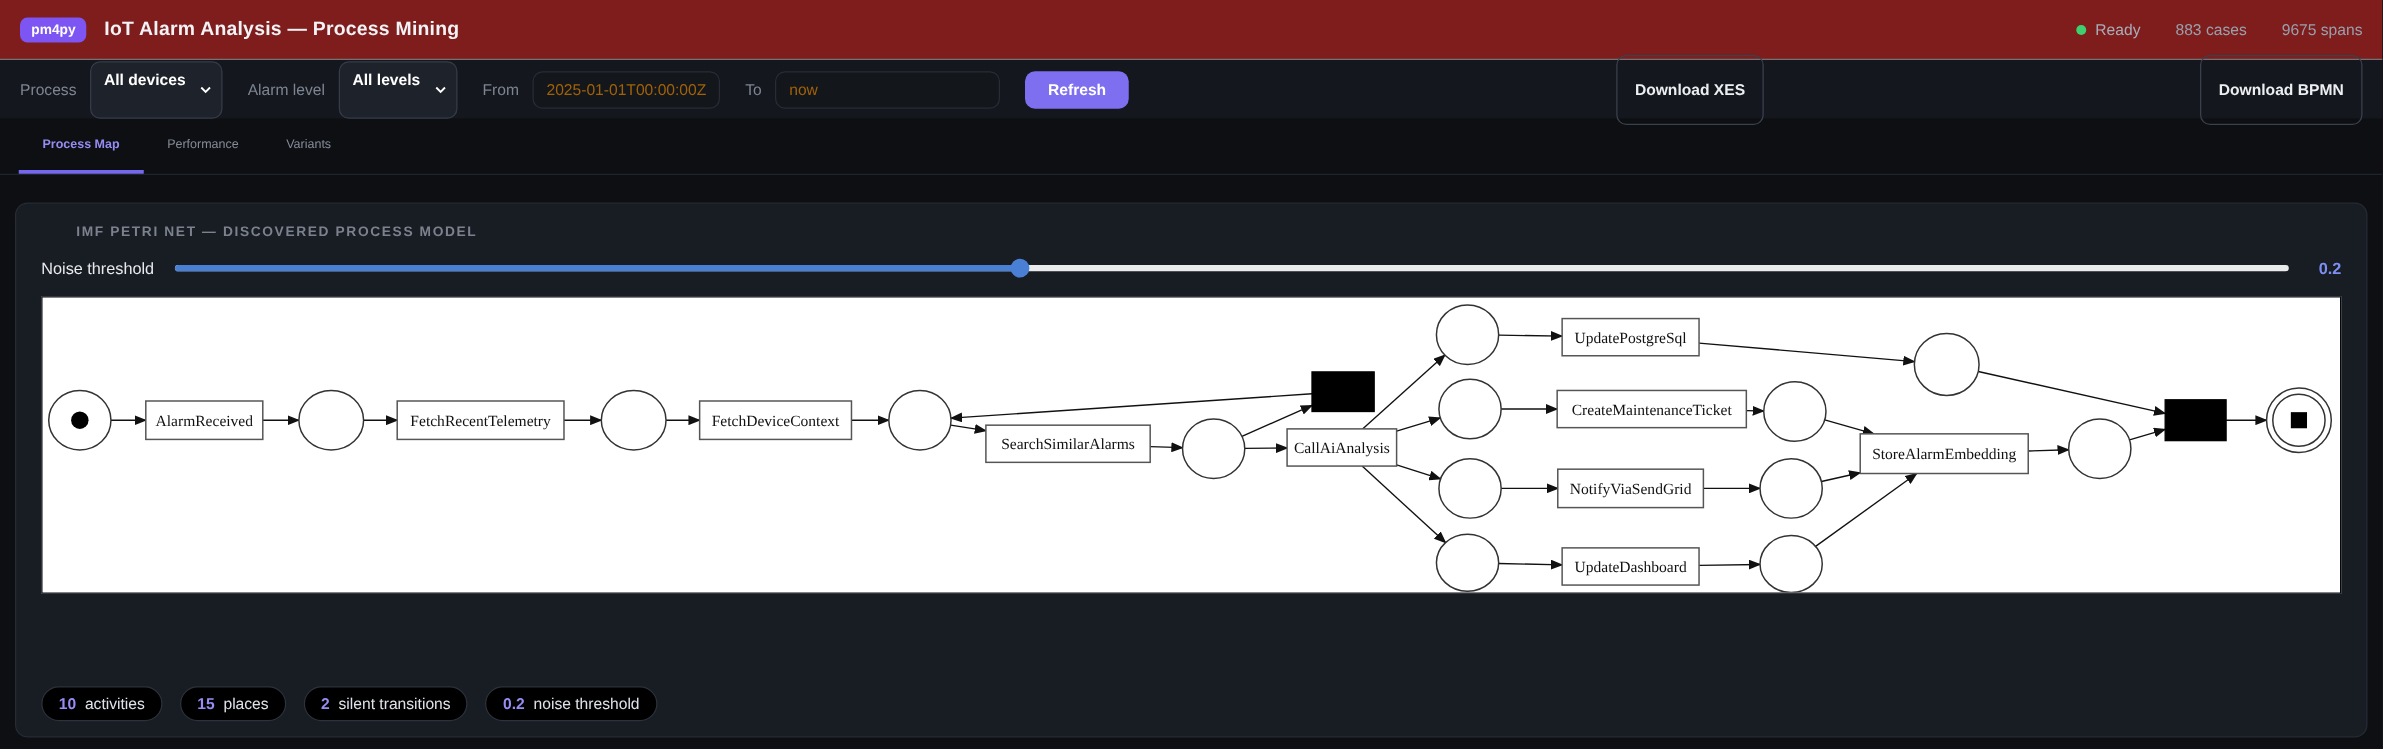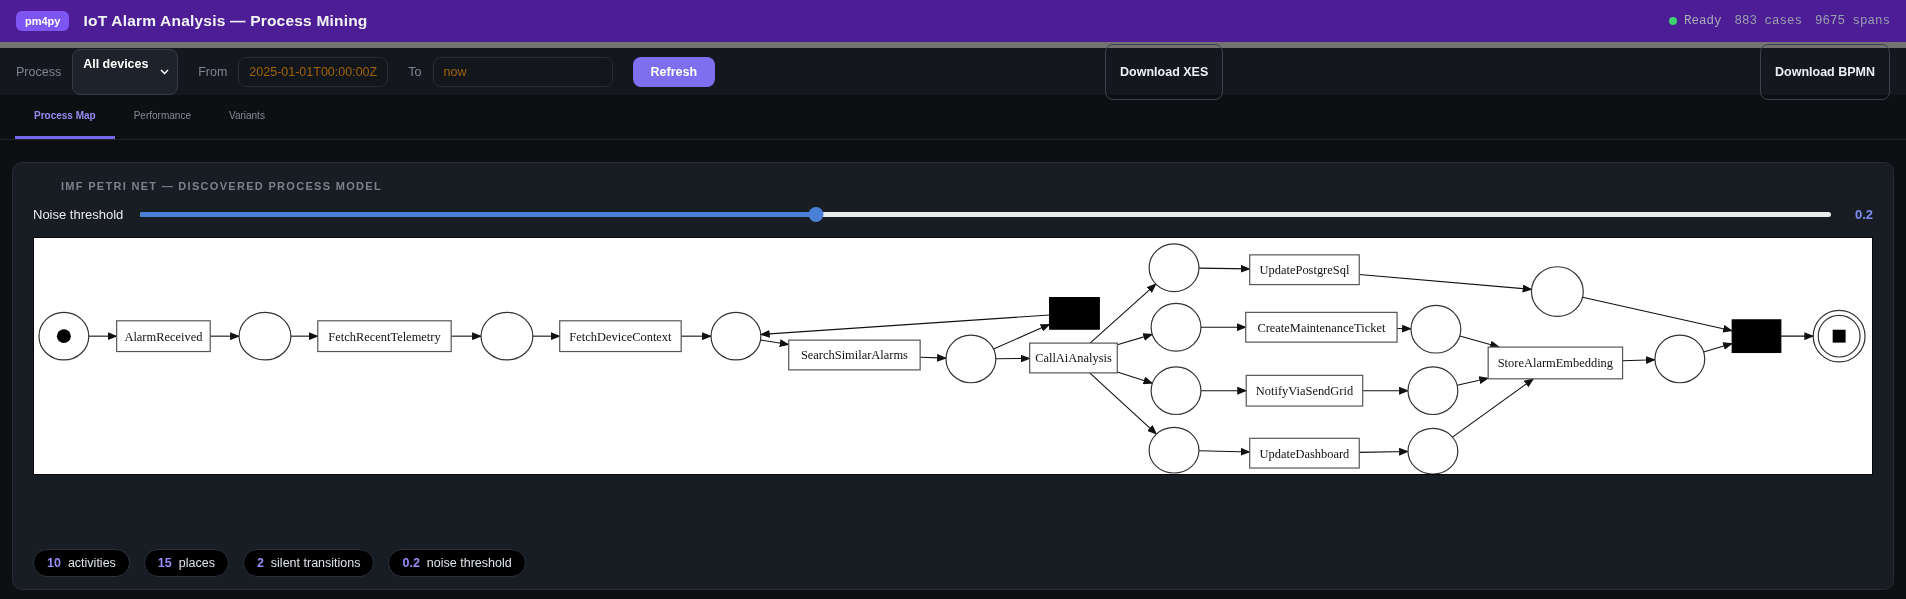--- a/index.html
+++ b/index.html
@@ -1,23 +1,23 @@
 <!DOCTYPE html>
 <html><head>
 <meta charset="utf-8">
 <style>
   * { margin:0; padding:0; box-sizing:border-box; }
   html,body { width:1906px; height:599px; overflow:hidden; }
   body { background:#0d0f13; color:#e8eaee; font-family:"Liberation Sans", sans-serif; }
 
   
-  .header { height:48px; display:flex; align-items:center; gap:14px; padding:0 16px; background:#4c1d95; border-bottom:6px solid #737373; }
+  .header { height:48px; display:flex; align-items:center; gap:14px; padding:0 16px; background:#7f1d1d; border-bottom:1px solid #737373; }
   .badge { background:#7d55f3; color:#fff; font-size:11px; font-weight:700; padding:4px 9px; border-radius:6px; }
   .title { font-size:15.5px; font-weight:700; letter-spacing:.2px; color:#f2f3f6; }
-  .header-right { margin-left:auto; display:flex; align-items:center; gap:13px; font-size:12.5px; color:#98a0ac;font-family:Liberation Mono, monospace; }
+  .header-right { margin-left:auto; display:flex; align-items:center; gap:28px; font-size:12.5px; color:#98a0ac; }
   .status { display:flex; align-items:center; gap:7px; color:#a7aeb9; }
   .dot { width:8px; height:8px; border-radius:50%; background:#3ecf6e; display:inline-block; }
 
   
   .filterbar { height:47px; display:flex; align-items:center; padding:0 16px; background:#14171d; }
   .fgroup { display:flex; align-items:center; margin-right:20px; }
   .flabel { color:#7d8591; font-size:12.5px; margin-right:11px; }
   .selwrap { position:relative; display:inline-block; }
   select { appearance:none; -webkit-appearance:none; background:#1e222b; border:1px solid #353c49; color:#fff; font-weight:700; font-size:12.5px; padding:7px 28px 23px 10px; border-radius:8px; font-family:"Liberation Sans",sans-serif; }
   .chev { position:absolute; right:9px; top:50%; transform:translateY(-50%); pointer-events:none; display:flex; }
@@ -65,20 +65,33 @@
     <span>9675 spans</span>
   </div>
 </div>
 
 <div class="filterbar">
   <div class="fgroup">
     <span class="flabel">Process</span>
     <span class="selwrap">
       <select>
         <option>All devices</option>
+      </select>
+      <span class="chev">
+        <svg width="9" height="6" viewBox="0 0 9 6">
+            <path d="M1 1l3.5 3.5L8 1" stroke="#fff" stroke-width="1.5" fill="none"></path>
+          </svg>
+      </span>
+    </span>
+  </div>
+  <div class="fgroup">
+    <span class="flabel">Alarm level</span>
+    <span class="selwrap">
+      <select>
+        <option>All levels</option>
       </select>
       <span class="chev">
         <svg width="9" height="6" viewBox="0 0 9 6">
             <path d="M1 1l3.5 3.5L8 1" stroke="#fff" stroke-width="1.5" fill="none"></path>
           </svg>
       </span>
     </span>
   </div>
   <div class="fgroup">
     <span class="flabel">From</span>

